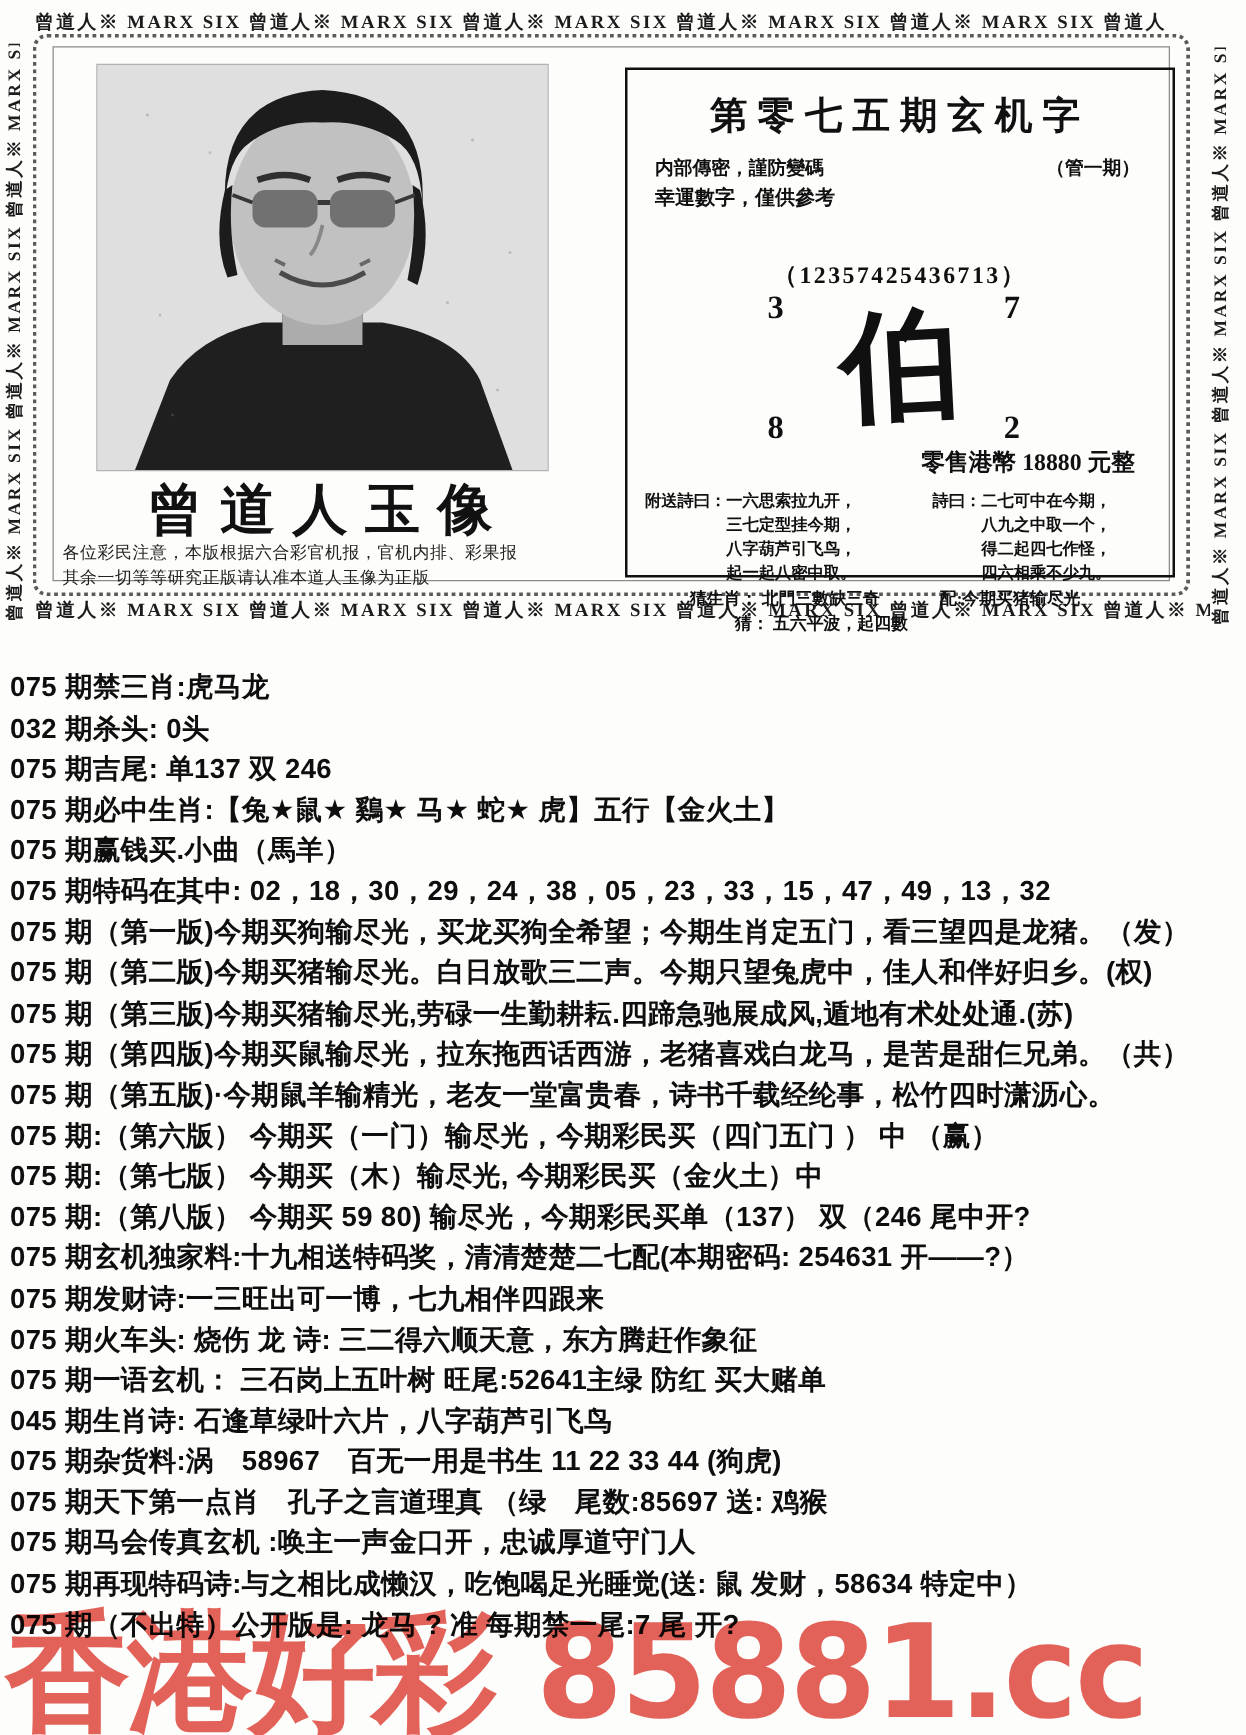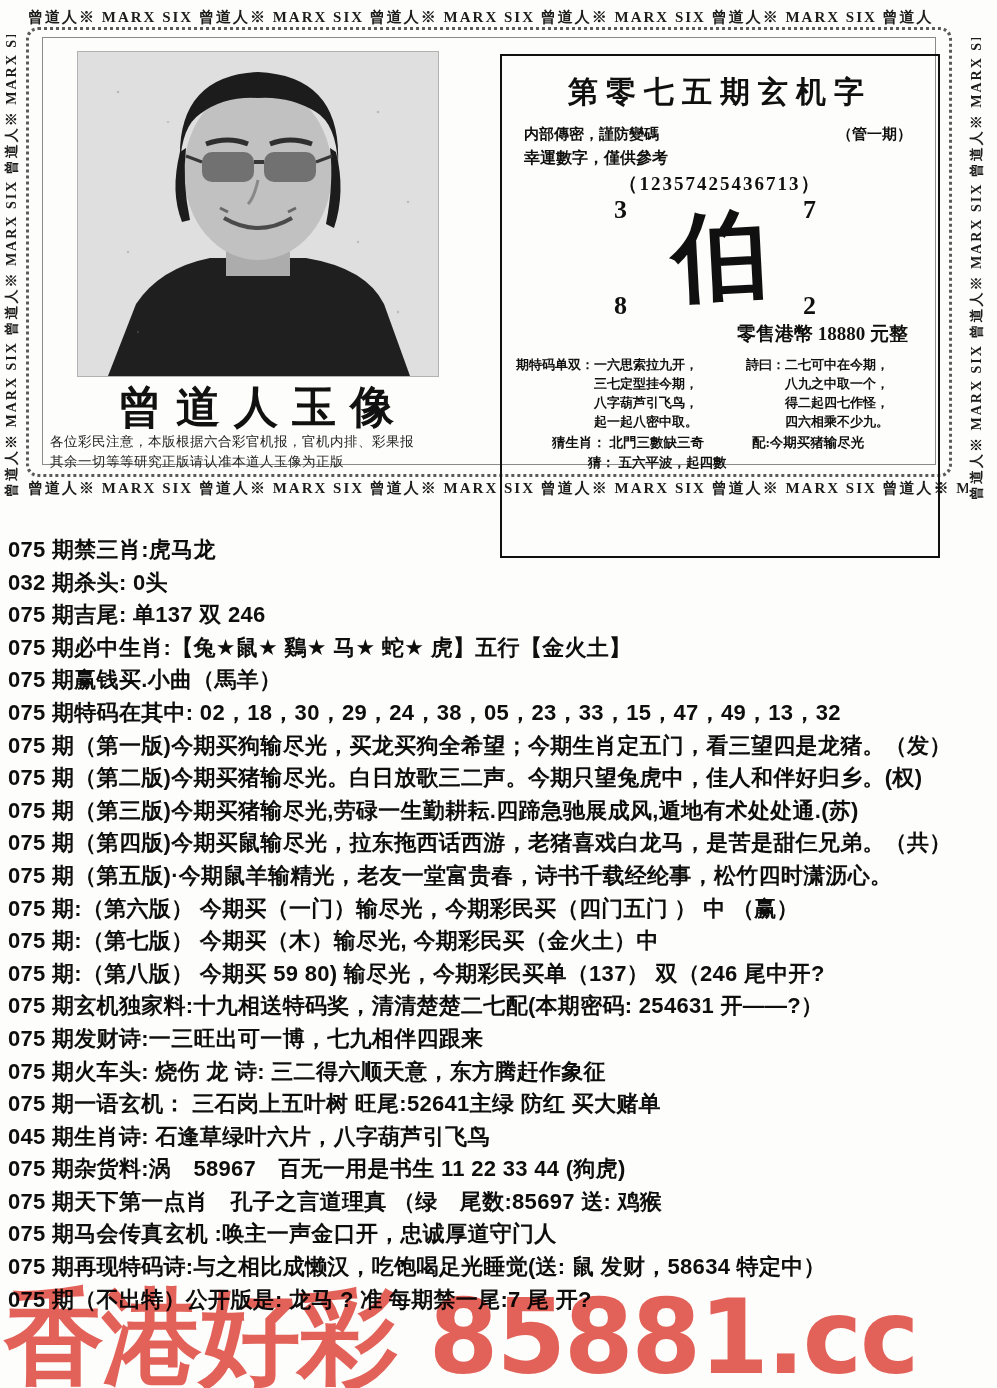--- a/index.html
+++ b/index.html
@@ -29,28 +29,28 @@
   .photo svg{display:block;}
   .caption{position:absolute;left:58px;top:378px;width:410px;text-align:center;
            font-family:"Liberation Serif","DejaVu Serif",serif;font-weight:bold;
            font-size:44px;letter-spacing:14px;color:#111;}
   .note{position:absolute;left:50px;width:436px;font-size:13.5px;font-weight:normal;
         color:#222;letter-spacing:.5px;white-space:nowrap;overflow:hidden;
         font-family:"Liberation Serif","DejaVu Serif",serif;}
   .note1{top:433px;} .note2{top:453px;}
 
   
-  .info-box{position:absolute;left:500px;top:54px;width:440px;height:504px;
+  .info-box{position:absolute;left:500px;top:54px;width:440px;height:408px;
             border:2px solid #101010;box-sizing:border-box;
             font-family:"Liberation Serif","DejaVu Serif",serif;color:#101010;}
   .ib-title{margin-top:16px;text-align:center;font-size:30px;font-weight:bold;letter-spacing:8px;}
   .ib-line1{display:flex;justify-content:space-between;padding:12px 26px 0 22px;
             font-size:15px;font-weight:bold;}
   .ib-line2{padding:4px 0 0 22px;font-size:16px;font-weight:bold;}
-  .ib-number{text-align:center;font-size:19px;font-weight:bold;letter-spacing:2px;padding-top:2px;}
+  .ib-number{text-align:center;font-size:19px;font-weight:bold;letter-spacing:2px;padding-top:2px;margin-top:36px;}
   .char-block{position:relative;width:280px;height:118px;margin:2px auto 0 auto;}
   .char-corner{position:absolute;font-size:26px;font-weight:bold;}
   .c-tl{left:34px;top:-4px;} .c-tr{right:44px;top:-4px;}
   .c-bl{left:34px;bottom:-4px;} .c-br{right:44px;bottom:-4px;}
   .big-char{position:absolute;left:0;right:0;top:50%;transform:translateY(-52%) rotate(-3deg);
             text-align:center;font-size:96px;font-weight:900;line-height:1;
             font-family:"DejaVu Serif","Liberation Serif",serif;}
   .ib-price{text-align:right;padding:4px 30px 0 0;font-size:19px;font-weight:bold;}
   .poems{display:flex;padding:8px 10px 0 14px;font-size:13px;font-weight:bold;line-height:19px;}
   .poem-col{white-space:nowrap;}
@@ -140,21 +140,21 @@
     <div class="char-block">
       <span class="char-corner c-tl">3</span>
       <span class="char-corner c-tr">7</span>
       <span class="char-corner c-bl">8</span>
       <span class="char-corner c-br">2</span>
       <div class="big-char">伯</div>
     </div>
     <div class="ib-price">零售港幣 18880 元整</div>
     <div class="poems">
       <div class="poem-col left">
-        <span class="poem-label">期特码单双：</span>
+        <span class="poem-label">附送詩曰：</span>
         <span class="poem-lines">
           <div>一六思索拉九开，</div>
           <div>三七定型挂今期，</div>
           <div>八字葫芦引飞鸟，</div>
           <div>起一起八密中取。</div>
         </span>
       </div>
       <div class="poem-col right">
         <span class="poem-label">詩曰：</span>
         <span class="poem-lines">

